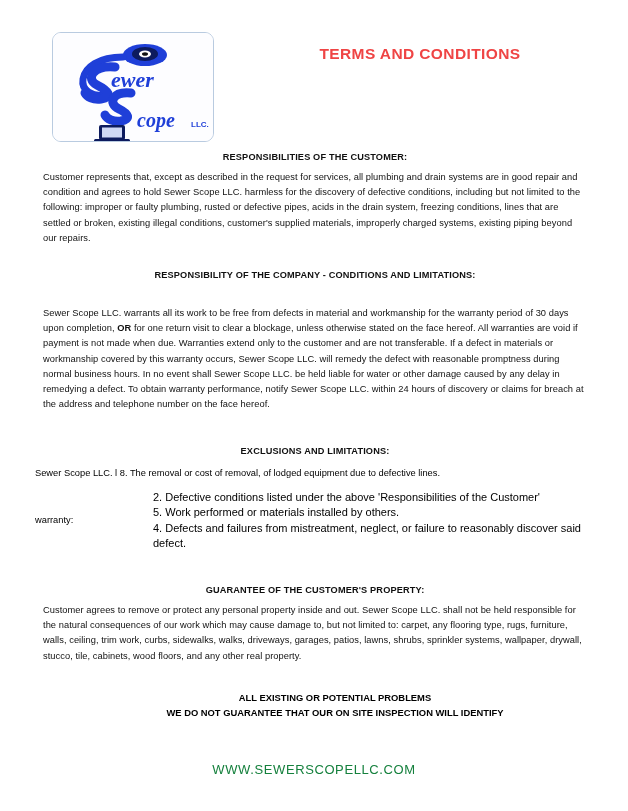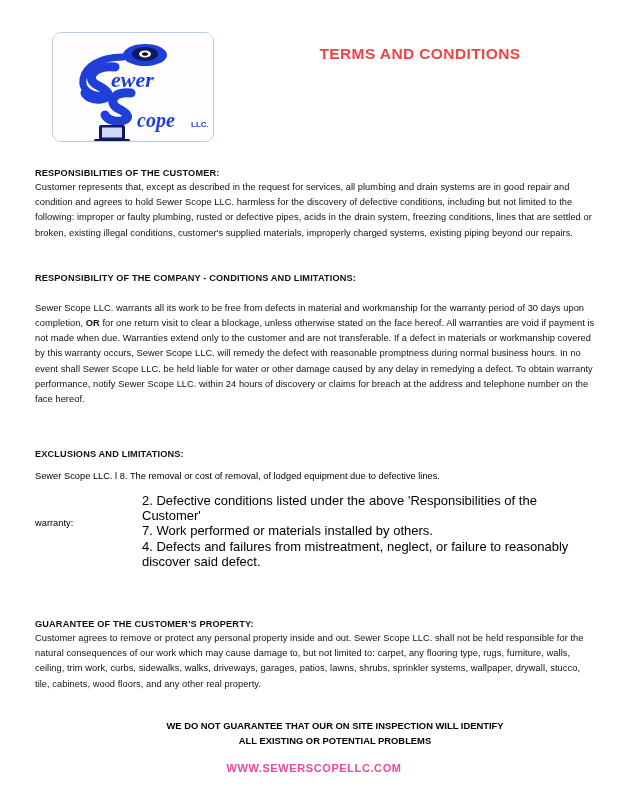--- a/index.html
+++ b/index.html
@@ -57,27 +57,28 @@
   .content {
     position: absolute;
     left: 35px;
     top: 152px;
     width: 560px;
   }
   .sec-head {
     font-size: 9.2px;
     font-weight: bold;
     letter-spacing: 0.15px;
-    margin: 16px 0 2px 0;
+    margin: 0 0 2px 0;
     color: #101010;
+    text-align: center;
   }
   .para {
     font-size: 9.3px;
     line-height: 15.2px;
-    margin: 0;
+    margin: 8px;
     color: #111;
     letter-spacing: 0.05px;
   }
   .gap-md { height: 16px; }
   .gap-lg { height: 26px; }
   .gap-xl { height: 34px; }
 
   .bold-inline { font-weight: bold; }
 
   
@@ -92,44 +93,44 @@
     margin-top: 23px;
   }
   .excl-items {
     flex: 1;
   }
   .excl-first-line {
     font-size: 9.3px;
     line-height: 15.2px;
   }
   .excl-item {
-    margin-left: 29px;
-    font-size: 13px;
+    margin-left: 40px;
+    font-size: 11px;
     line-height: 15.2px;
   }
 
   .guarantee {
     margin-top: 26px;
     text-align: center;
     font-size: 9.4px;
     font-weight: bold;
     line-height: 15px;
     padding-left: 40px;
   }
 
   .footer-url {
     position: absolute;
     left: 0;
     top: 762px;
     width: 628px;
     text-align: center;
-    font-size: 11px;
-    font-weight: bold;
+    font-size: 13px;
+    font-weight: normal;
     letter-spacing: 0.6px;
-    color: #ec4899;
+    color: #15803d;
   }
 </style>
 </head>
 <body>
 
 <div class="page">
 
   <div class="header">
 
     <div class="logo">
@@ -182,35 +183,35 @@
 
     <div class="gap-lg"></div>
 
     <div>
       <p class="sec-head">EXCLUSIONS AND LIMITATIONS:</p>
       <p class="excl-first-line">Sewer Scope LLC. l 8. The removal or cost of removal, of lodged equipment due to defective lines.</p>
       <div class="excl-row">
         <div class="excl-label">warranty:</div>
         <div class="excl-items">
           <div class="excl-item">2. Defective conditions listed under the above 'Responsibilities of the Customer'</div>
-          <div class="excl-item">7. Work performed or materials installed by others.</div>
+          <div class="excl-item">5. Work performed or materials installed by others.</div>
           <div class="excl-item">4. Defects and failures from mistreatment, neglect, or failure to reasonably discover said defect.</div>
         </div>
       </div>
     </div>
 
     <div class="gap-xl"></div>
 
     <div>
       <p class="sec-head">GUARANTEE OF THE CUSTOMER'S PROPERTY:</p>
       <p class="para">Customer agrees to remove or protect any personal property inside and out. Sewer Scope LLC. shall not be held responsible for the natural consequences of our work which may cause damage to, but not limited to: carpet, any flooring type, rugs, furniture, walls, ceiling, trim work, curbs, sidewalks, walks, driveways, garages, patios, lawns, shrubs, sprinkler systems, wallpaper, drywall, stucco, tile, cabinets, wood floors, and any other real property.</p>
     </div>
 
     <div class="guarantee">
+      <div>ALL EXISTING OR POTENTIAL PROBLEMS</div>
       <div>WE DO NOT GUARANTEE THAT OUR ON SITE INSPECTION WILL IDENTIFY</div>
-      <div>ALL EXISTING OR POTENTIAL PROBLEMS</div>
     </div>
 
   </div>
 
   <div class="footer-url">WWW.SEWERSCOPELLC.COM</div>
 
 </div>
 
 </body></html>

